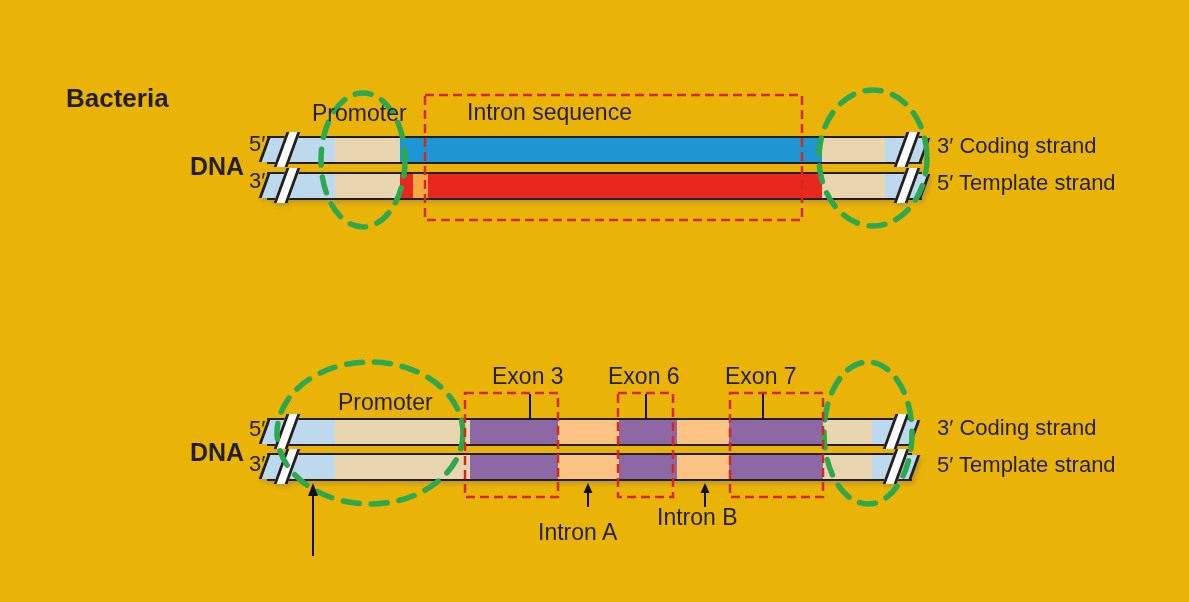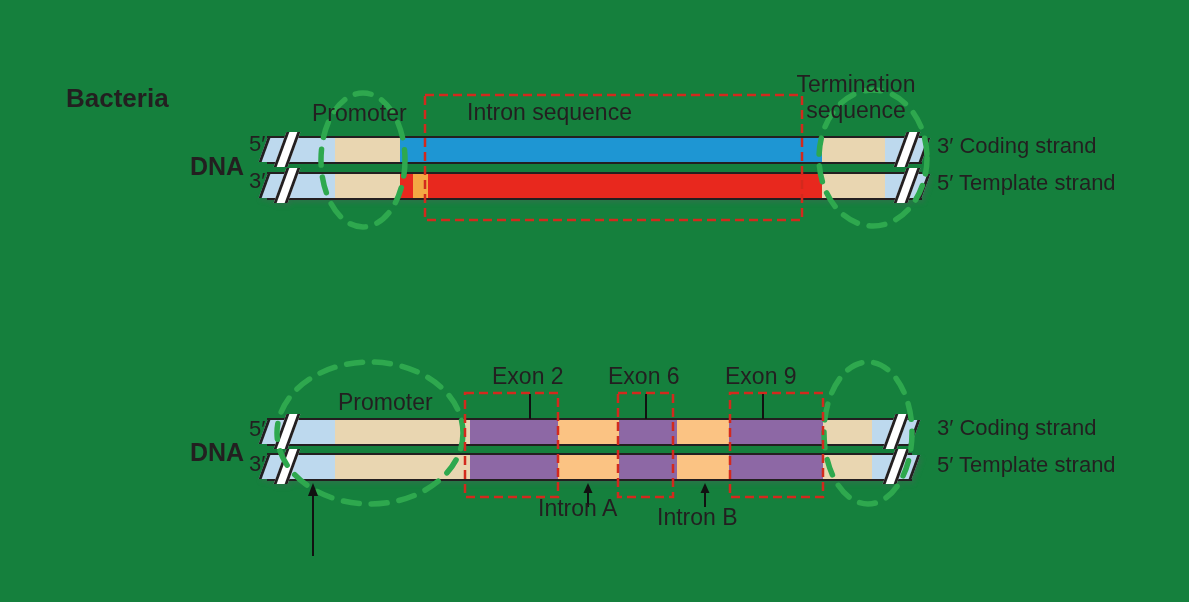--- a/index.html
+++ b/index.html
@@ -1,17 +1,17 @@
 <!DOCTYPE html>
 <html><head>
 <meta charset="utf-8">
 <style>
   html,body { margin:0; padding:0; background:#fff; }
   #stage {
-    position:relative; width:1189px; height:602px; background:#15803d;
+    position:relative; width:1189px; height:602px; background:#eab308;
     font-family:"Liberation Sans", sans-serif; color:#231f20; overflow:hidden;
   }
   .lbl { position:absolute; font-size:23px; line-height:1.12; color:#231f20;
          white-space:nowrap; z-index:6; }
   .sm  { font-size:22px; }
   .title { font-size:26px; font-weight:bold; }
   .bold  { font-weight:bold; font-size:25px; }
   .center { text-align:center; }
   .strand { position:absolute; height:24px; border-top:2.5px solid #231f20;
             border-bottom:2.5px solid #231f20; z-index:2; background:#fff; }
@@ -30,24 +30,20 @@
   .head { fill:#111; stroke:none; }
 </style>
 </head>
 <body>
 
 <div id="stage">
 
   <div class="lbl title" style="left:66px;top:84px">Bacteria</div>
   <div class="lbl" style="left:312px;top:101px">Promoter</div>
   <div class="lbl" style="left:467px;top:100px">Intron sequence</div>
-  <div class="lbl center" style="left:780px;top:72px;width:152px">
-    <div>Termination</div>
-    <div>sequence</div>
-  </div>
   <div class="lbl bold" style="left:190px;top:152px">DNA</div>
   <div class="lbl sm" style="left:249px;top:132px">5′</div>
   <div class="lbl sm" style="left:249px;top:169px">3′</div>
 
   <div class="strand" style="left:267px;top:136px;width:655px">
     <div class="seg" style="left: 4px; width: 64px; background: rgb(189, 217, 238);"></div>
     <div class="seg" style="left: 68px; width: 65px; background: rgb(233, 214, 177);"></div>
     <div class="seg" style="left: 133px; width: 422px; background: rgb(30, 150, 211);"></div>
     <div class="seg" style="left: 555px; width: 63px; background: rgb(233, 214, 177);"></div>
     <div class="seg" style="left: 618px; width: 33px; background: rgb(189, 217, 238);"></div>
@@ -67,23 +63,23 @@
     <div class="tip tip-l" style="background: rgb(189, 217, 238);"></div>
     <div class="tip tip-r" style="background: rgb(189, 217, 238);"></div>
     <div class="break" style="left:13px"></div>
     <div class="break" style="left:633px"></div>
   </div>
 
   <div class="lbl sm" style="left:937px;top:134px">3′ Coding strand</div>
   <div class="lbl sm" style="left:937px;top:171px">5′ Template strand</div>
 
   <div class="lbl" style="left:338px;top:390px">Promoter</div>
-  <div class="lbl" style="left:492px;top:364px">Exon 2</div>
+  <div class="lbl" style="left:492px;top:364px">Exon 3</div>
   <div class="lbl" style="left:608px;top:364px">Exon 6</div>
-  <div class="lbl" style="left:725px;top:364px">Exon 9</div>
+  <div class="lbl" style="left:725px;top:364px">Exon 7</div>
   <div class="lbl bold" style="left:190px;top:438px">DNA</div>
   <div class="lbl sm" style="left:249px;top:417px">5′</div>
   <div class="lbl sm" style="left:249px;top:452px">3′</div>
 
   <div class="strand" style="left:267px;top:418px;width:645px">
     <div class="seg" style="left: 4px; width: 64px; background: rgb(189, 217, 238);"></div>
     <div class="seg" style="left: 68px; width: 135px; background: rgb(233, 214, 177);"></div>
     <div class="seg" style="left: 203px; width: 88px; background: rgb(141, 104, 165);"></div>
     <div class="seg" style="left: 291px; width: 61px; background: rgb(251, 195, 131);"></div>
     <div class="seg" style="left: 352px; width: 58px; background: rgb(141, 104, 165);"></div>
@@ -109,21 +105,21 @@
     <div class="seg" style="left: 605px; width: 36px; background: rgb(189, 217, 238);"></div>
     <div class="tip tip-l" style="background: rgb(189, 217, 238);"></div>
     <div class="tip tip-r" style="background: rgb(189, 217, 238);"></div>
     <div class="break" style="left:13px"></div>
     <div class="break" style="left:622px"></div>
   </div>
 
   <div class="lbl sm" style="left:937px;top:416px">3′ Coding strand</div>
   <div class="lbl sm" style="left:937px;top:453px">5′ Template strand</div>
 
-  <div class="lbl" style="left:538px;top:496px">Intron A</div>
+  <div class="lbl" style="left:538px;top:520px">Intron A</div>
   <div class="lbl" style="left:657px;top:505px">Intron B</div>
 
   <svg id="overlay" width="1189" height="602" viewBox="0 0 1189 602">
 
     <ellipse class="green-dash" cx="363" cy="160" rx="42" ry="67" style="stroke: rgb(46, 168, 78);"></ellipse>
     <ellipse class="green-dash" cx="873" cy="158" rx="54" ry="68" style="stroke: rgb(46, 168, 78);"></ellipse>
     <ellipse class="green-dash" cx="370" cy="433" rx="93" ry="71" style="stroke: rgb(46, 168, 78);"></ellipse>
     <ellipse class="green-dash" cx="868" cy="433" rx="44" ry="71" style="stroke: rgb(46, 168, 78);"></ellipse>
 
     <rect class="red-dash" x="425" y="95" width="377" height="125" style="stroke: rgb(211, 41, 29);"></rect>

